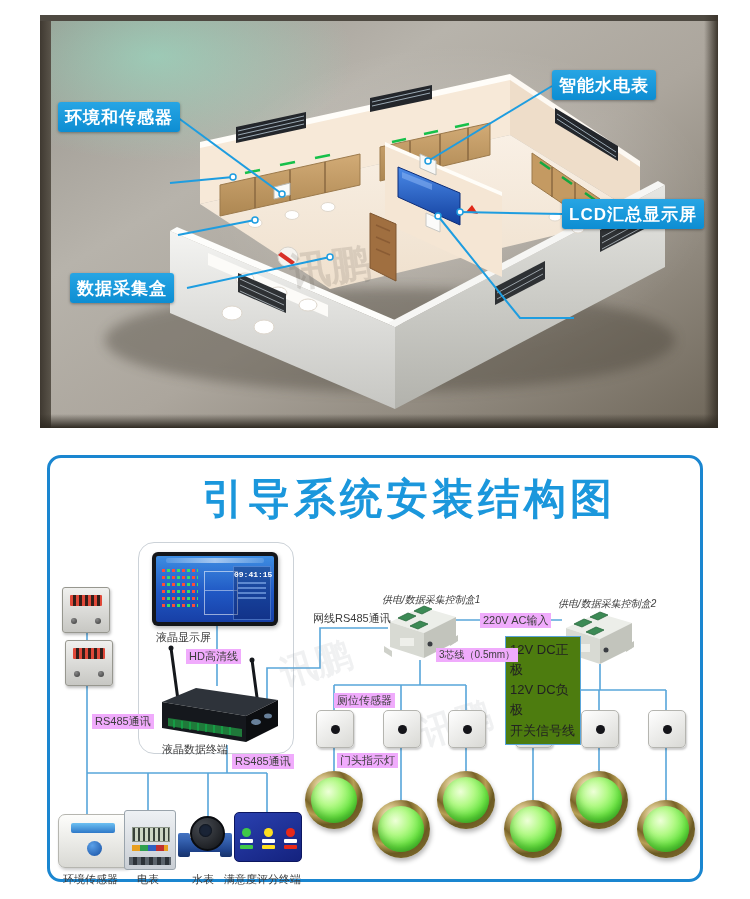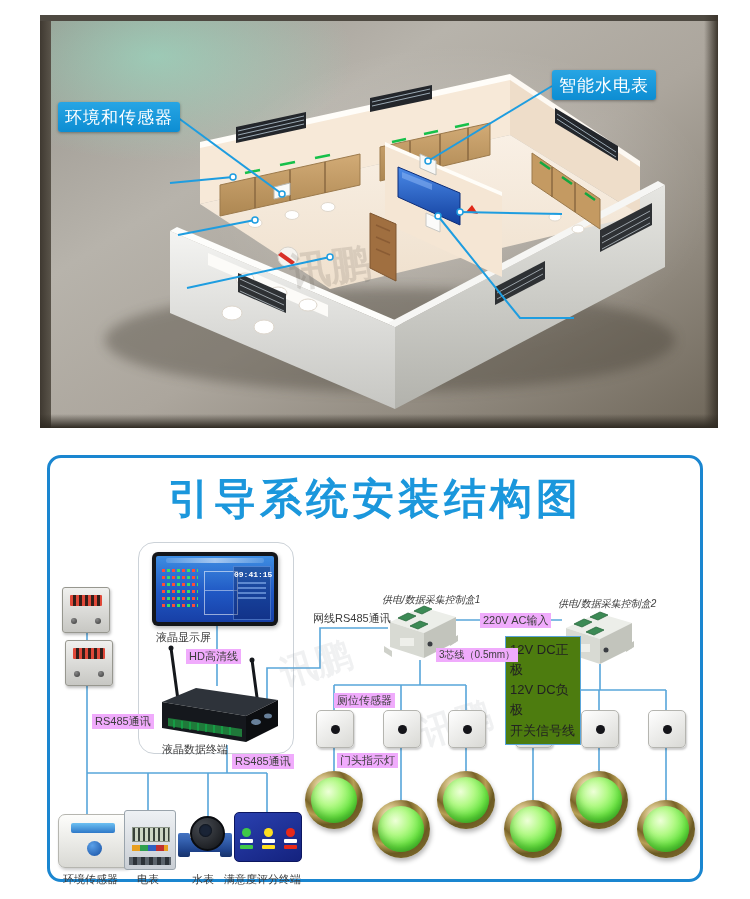--- a/index.html
+++ b/index.html
@@ -12,28 +12,28 @@
       radial-gradient(ellipse 320px 170px at 17% 10%, rgba(150,235,205,.55), transparent 62%),
       radial-gradient(ellipse 420px 260px at 62% 45%, rgba(255,255,255,.28), transparent 60%),
       linear-gradient(148deg,#98948d 0%,#b7b3ab 32%,#aca69d 55%,#8e877c 78%,#6e6659 100%);}
   .edge{position:absolute;z-index:7;}
   .photo-svg,.leader-svg{position:absolute;left:0;top:0;z-index:2;}
   .leader-svg{z-index:4;}
   .wm{position:absolute;color:#5a544b;font-weight:bold;white-space:nowrap;z-index:3;}
 
   .callout{position:absolute;height:30px;display:flex;align-items:center;justify-content:center;
     padding:0 7px;background:linear-gradient(180deg,#27a5e4,#0d8dd2);color:#fff;font-size:17px;
-    font-weight:normal;border-radius:3px;letter-spacing:1px;z-index:6;white-space:nowrap;
+    font-weight:bold;border-radius:3px;letter-spacing:1px;z-index:6;white-space:nowrap;
     box-shadow:0 1px 3px rgba(0,0,0,.35);}
 
   
   .panel{position:absolute;left:47px;top:455px;width:650px;height:421px;border:3px solid #1a86d0;
          border-radius:14px;background:#fff;z-index:0;}
   .title{position:absolute;left:47px;top:471px;width:656px;text-align:center;font-size:42px;
-         font-weight:bold;color:#1b97dc;letter-spacing:4px;z-index:2;}
+         font-weight:bold;color:#1b97dc;letter-spacing:4px;z-index:2;padding-left:34px;}
   .wires{position:absolute;left:0;top:0;z-index:1;}
   .grp-box{position:absolute;left:138px;top:542px;width:154px;height:210px;border:1px solid #ccd2d8;
            border-radius:16px;z-index:0;}
   .slabel{position:absolute;font-size:11px;color:#3c3c3c;z-index:5;white-space:nowrap;}
   .wbg{background:#f0abfc;padding:0 3px;}
   .bold9{font-size:10px;font-style:italic;}
   .legend{position:absolute;left:505px;top:636px;width:66px;border:1px solid #5aa5da;background:#4d7c0f;
           padding:3px 4px;font-size:13px;color:#222;line-height:1.55;z-index:5;}
 
   
@@ -233,21 +233,23 @@
           <circle cx="193" cy="162" r="3"></circle>
           <circle cx="215" cy="205" r="3"></circle>
         <circle cx="290" cy="242" r="3"></circle>
           <circle cx="388" cy="146" r="3"></circle>
           <circle cx="420" cy="197" r="3"></circle>
         <circle cx="398" cy="201" r="3"></circle>
       </g>
     </svg>
 
     <div class="callout" style="left:18px;top:87px;">环境和传感器</div>
+    <div class="callout" style="left:30px;top:258px;">数据采集盒</div>
     <div class="callout" style="left:512px;top:55px;">智能水电表</div>
+    <div class="callout" style="left:522px;top:184px;">LCD汇总显示屏</div>
 
     <div class="edge" style="left:0;top:0;width:11px;height:413px;background:linear-gradient(90deg,#3f3931,#5a544a);"></div>
     <div class="edge" style="left:0;top:0;width:678px;height:6px;background:#4e4941;"></div>
     <div class="edge" style="left:664px;top:0;width:14px;height:413px;background:linear-gradient(90deg,rgba(60,54,45,0),#3b352c);"></div>
     <div class="edge" style="left:0;top:399px;width:678px;height:14px;background:linear-gradient(180deg,rgba(50,45,37,0),#2f2a22);"></div>
   </div>
 
   <div class="panel"></div>
   <div class="title">引导系统安装结构图</div>
   <div class="grp-box"></div>

